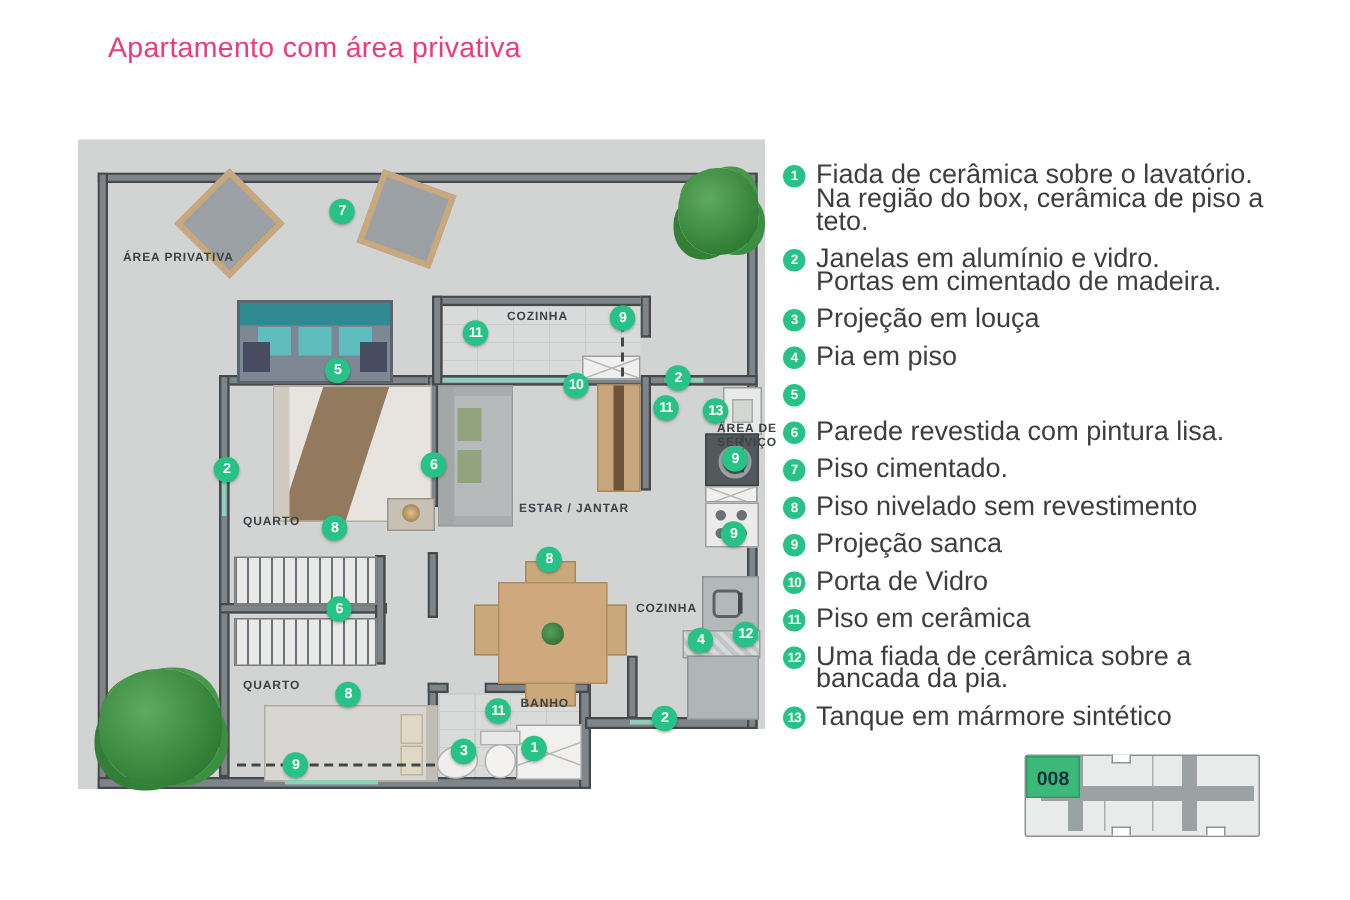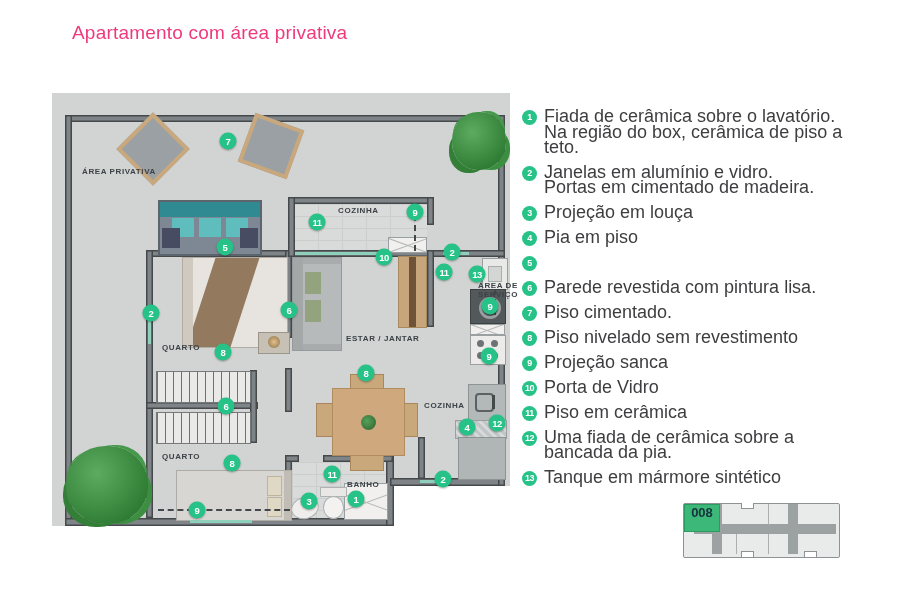--- a/index.html
+++ b/index.html
@@ -41,21 +41,21 @@
               line-height:15px;text-align:center;margin-top:1px;letter-spacing:-.5px;}
   .legend-text{font-size:18px;line-height:15.5px;color:#3e3e40;}
   
   #minimap{position:absolute;left:683px;top:503px;width:155px;height:53px;background:#e9ebeb;
            border:1.5px solid #8d9394;border-radius:2px;}
   #minimap .corr{position:absolute;background:#9ca1a2;}
   #minimap .div{position:absolute;background:#aaafb0;}
   #minimap .notch{position:absolute;background:#fff;border:1px solid #8d9394;border-top:none;}
   #minimap .notch.b{border:1px solid #8d9394;border-bottom:none;}
   #unit008{position:absolute;left:0px;top:0px;width:34px;height:26px;border:1.5px solid #2a9c62;
-           display:flex;align-items:flex-start;justify-content:center;font-size:13px;font-weight:700;color:#17333c;}
+           display:flex;align-items:center;justify-content:center;font-size:13px;font-weight:700;color:#17333c;}
 </style>
 </head>
 <body>
 
 <div id="page">
 
   <div id="header">
     <div id="title" style="color: rgb(238, 58, 124);">Apartamento com área privativa</div>
   </div>
 
@@ -270,21 +270,21 @@
   </div>
 
 <div class="room-label" style="left: 82px; top: 167px;">ÁREA PRIVATIVA</div>
     <div class="room-label" style="left: 338px; top: 206px;">COZINHA</div>
     <div class="room-label" style="left: 162px; top: 343px;">QUARTO</div>
     <div class="room-label" style="left: 162px; top: 452px;">QUARTO</div>
     <div class="room-label" style="left: 346px; top: 334px;">ESTAR / JANTAR</div>
     <div class="room-label" style="left: 424px; top: 401px;">COZINHA</div>
     <div class="room-label" style="left: 434px; top: 281px; margin-left: 44px;">ÁREA DE
 SERVIÇO</div>
-    <div class="room-label" style="left: 347px; top: 464px; margin-top: 16px;">BANHO</div>
+    <div class="room-label" style="left: 347px; top: 464px;">BANHO</div>
     <div class="marker" style="left: 228px; top: 141px; background: rgb(39, 194, 135);">7</div>
     <div class="marker" style="left: 317px; top: 222px; background: rgb(39, 194, 135);">11</div>
     <div class="marker" style="left: 415px; top: 212px; background: rgb(39, 194, 135);">9</div>
     <div class="marker" style="left: 225px; top: 247px; background: rgb(39, 194, 135);">5</div>
     <div class="marker" style="left: 452px; top: 252px; background: rgb(39, 194, 135);">2</div>
     <div class="marker" style="left: 384px; top: 257px; background: rgb(39, 194, 135);">10</div>
     <div class="marker" style="left: 444px; top: 272px; background: rgb(39, 194, 135);">11</div>
     <div class="marker" style="left: 477px; top: 274px; background: rgb(39, 194, 135);">13</div>
     <div class="marker" style="left: 490px; top: 306px; background: rgb(39, 194, 135);">9</div>
     <div class="marker" style="left: 289px; top: 310px; background: rgb(39, 194, 135);">6</div>

